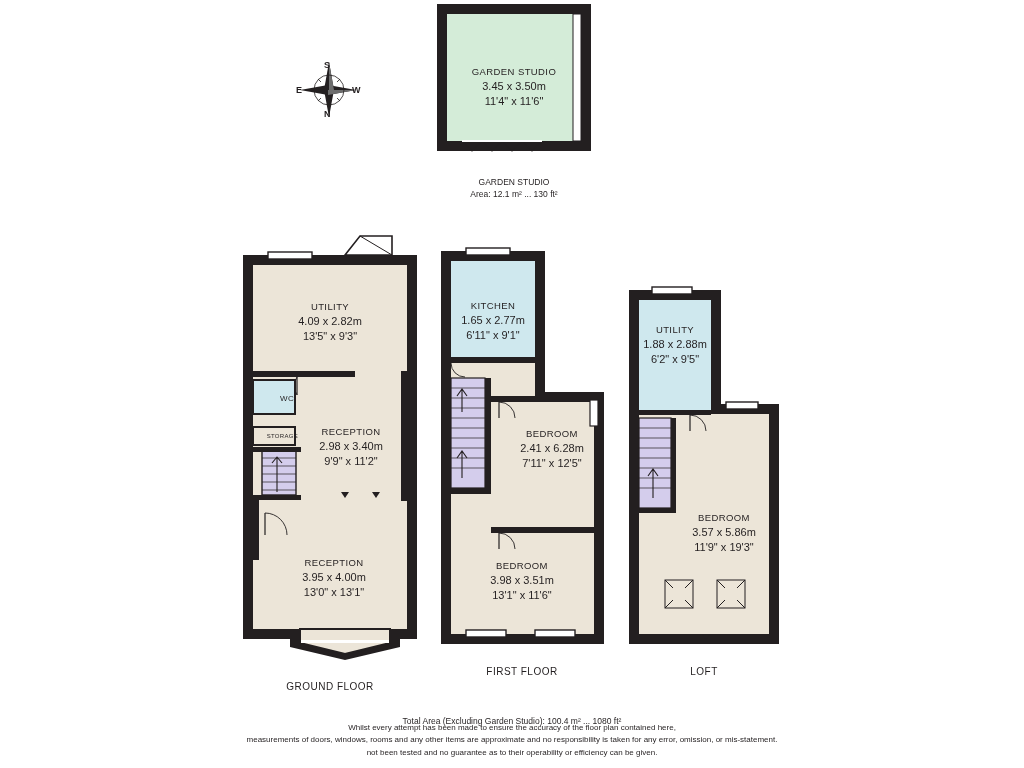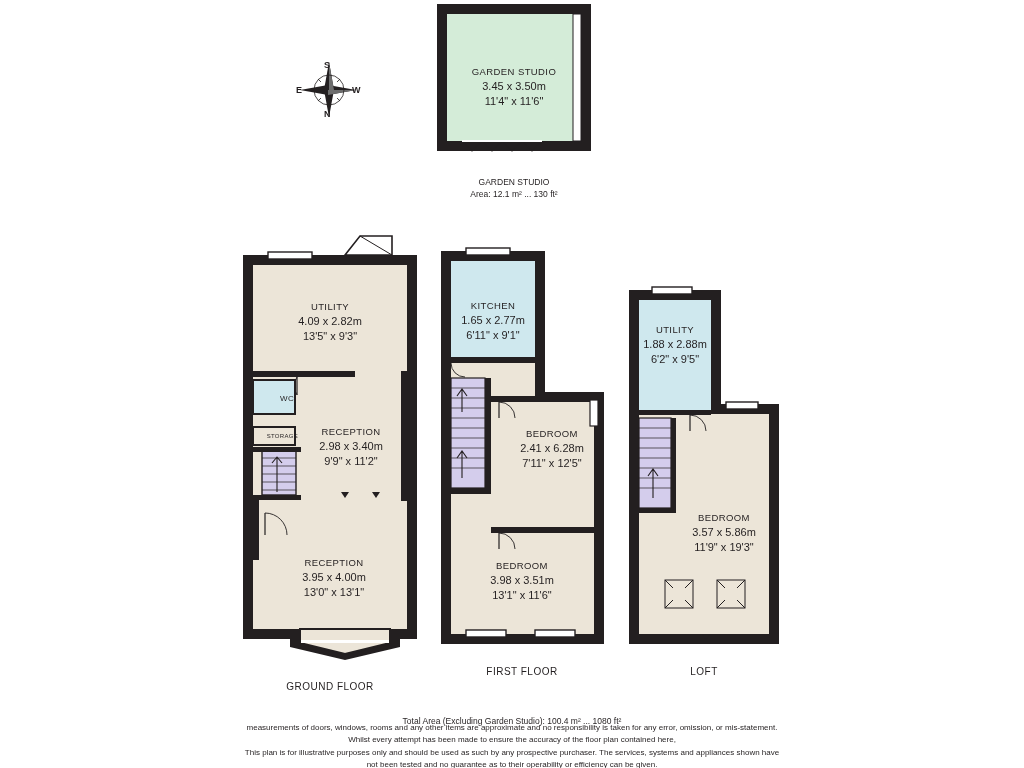--- a/index.html
+++ b/index.html
@@ -301,17 +301,16 @@
   <span class="rname">BEDROOM</span>
   <span class="rdim">3.57 x 5.86m</span>
   <span class="rdim">11'9" x 19'3"</span>
 </div>
 
 <div class="floor-title" style="left:624px; top:666px; width:160px;">LOFT</div>
 
 <div class="total-area" style="top:716px;">Total Area (Excluding Garden Studio): 100.4 m² ... 1080 ft²</div>
 
 <div class="disclaimer" style="top:722px;">
+  <div>Whilst every attempt has been made to ensure the accuracy of the floor plan contained here,</div>
   <div>measurements of doors, windows, rooms and any other items are approximate and no responsibility is taken for any error, omission, or mis-statement.</div>
-  <div>Whilst every attempt has been made to ensure the accuracy of the floor plan contained here,</div>
-  <div>This plan is for illustrative purposes only and should be used as such by any prospective purchaser. The services, systems and appliances shown have</div>
   <div>not been tested and no guarantee as to their operability or efficiency can be given.</div>
 </div>
 
 </body></html>

